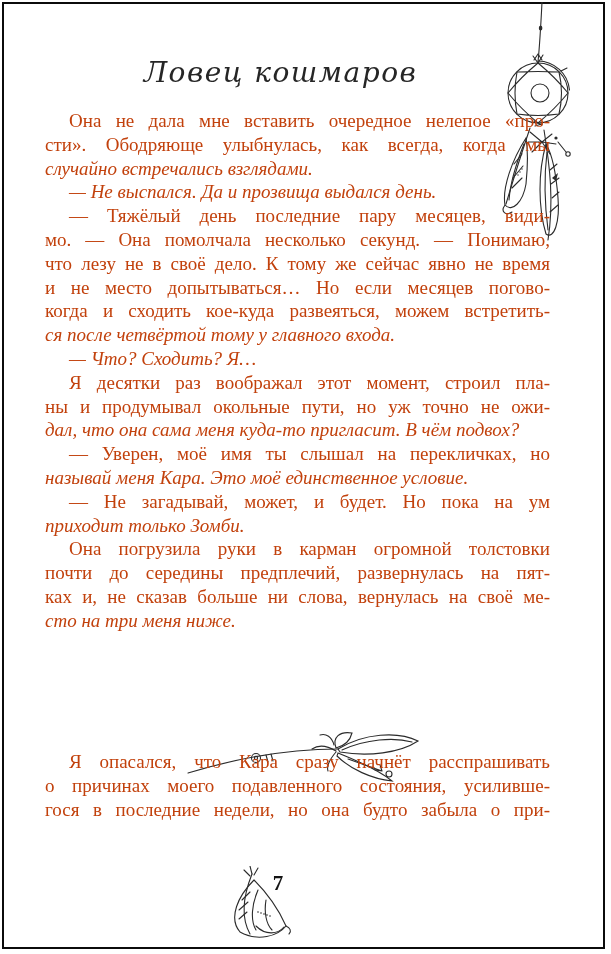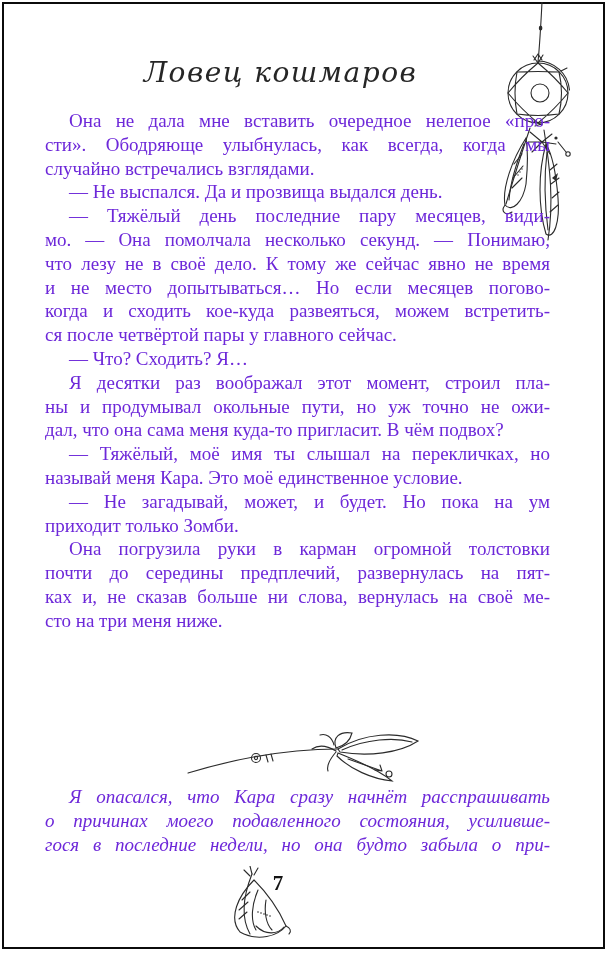--- a/index.html
+++ b/index.html
@@ -11,26 +11,26 @@
     position:absolute; left:2px; top:2px; width:603px; height:947px;
     border:2px solid #0b0b0b; box-sizing:border-box; pointer-events:none;
   }
   .running-title {
     position:absolute; left:28px; top:48px; width:505px; text-align:center;
     font-family:"DejaVu Serif", serif; font-style:italic; font-size:28px;
     letter-spacing:1.5px; color:#262626;margin-top:8px;
   }
   .text-block {
     position:absolute; left:45px; width:505px;
-    font-size:19px; line-height:23.8px; color:#6d28d9;
+    font-size:19px; line-height:23.8px; color:#c2410c;
   }
   .block1 { top:109px; }
-  .block2 { top:785px;font-style:italic; }
+  .block2 { top:750px; }
   .line { text-align:justify; text-align-last:justify; }
-  .line.lastline { text-align:left; text-align-last:left; }
+  .line.lastline { text-align:left; text-align-last:left;font-style:italic; }
   .line.firstline { padding-left:24px; }
   svg.deco { position:absolute; pointer-events:none; }
   .dreamcatcher { left:492px; top:2px; }
   .divider { left:186px; top:727px; }
   .footer-feather { left:214px; top:866px; }
   .page-number {
     position:absolute; left:258px; top:871px; width:40px; text-align:center;
     font-size:21px; font-weight:bold; color:#141414;
   }
 </style>
@@ -79,32 +79,32 @@
     </div>
     <div>
       <div class="line firstline lastline">— Не выспался. Да и прозвища выдался день.</div>
     </div>
     <div>
       <div class="line firstline">— Тяжёлый день последние пару месяцев, види-</div>
       <div class="line">мо. — Она помолчала несколько секунд. — Понимаю,</div>
       <div class="line">что лезу не в своё дело. К тому же сейчас явно не время</div>
       <div class="line">и не место допытываться… Но если месяцев погово-</div>
       <div class="line">когда и сходить кое-куда развеяться, можем встретить-</div>
-      <div class="line lastline">ся после четвёртой пары у главного сейчас.</div>
+      <div class="line lastline">ся после четвёртой тому у главного входа.</div>
     </div>
     <div>
       <div class="line firstline lastline">— Что? Сходить? Я…</div>
     </div>
     <div>
       <div class="line firstline">Я десятки раз воображал этот момент, строил пла-</div>
       <div class="line">ны и продумывал окольные пути, но уж точно не ожи-</div>
       <div class="line lastline">дал, что она сама меня куда-то пригласит. В чём подвох?</div>
     </div>
     <div>
-      <div class="line firstline">— Тяжёлый, моё имя ты слышал на перекличках, но</div>
+      <div class="line firstline">— Уверен, моё имя ты слышал на перекличках, но</div>
       <div class="line lastline">называй меня Кара. Это моё единственное условие.</div>
     </div>
     <div>
       <div class="line firstline">— Не загадывай, может, и будет. Но пока на ум</div>
       <div class="line lastline">приходит только Зомби.</div>
     </div>
     <div>
       <div class="line firstline">Она погрузила руки в карман огромной толстовки</div>
       <div class="line">почти до середины предплечий, развернулась на пят-</div>
       <div class="line">ках и, не сказав больше ни слова, вернулась на своё ме-</div>

